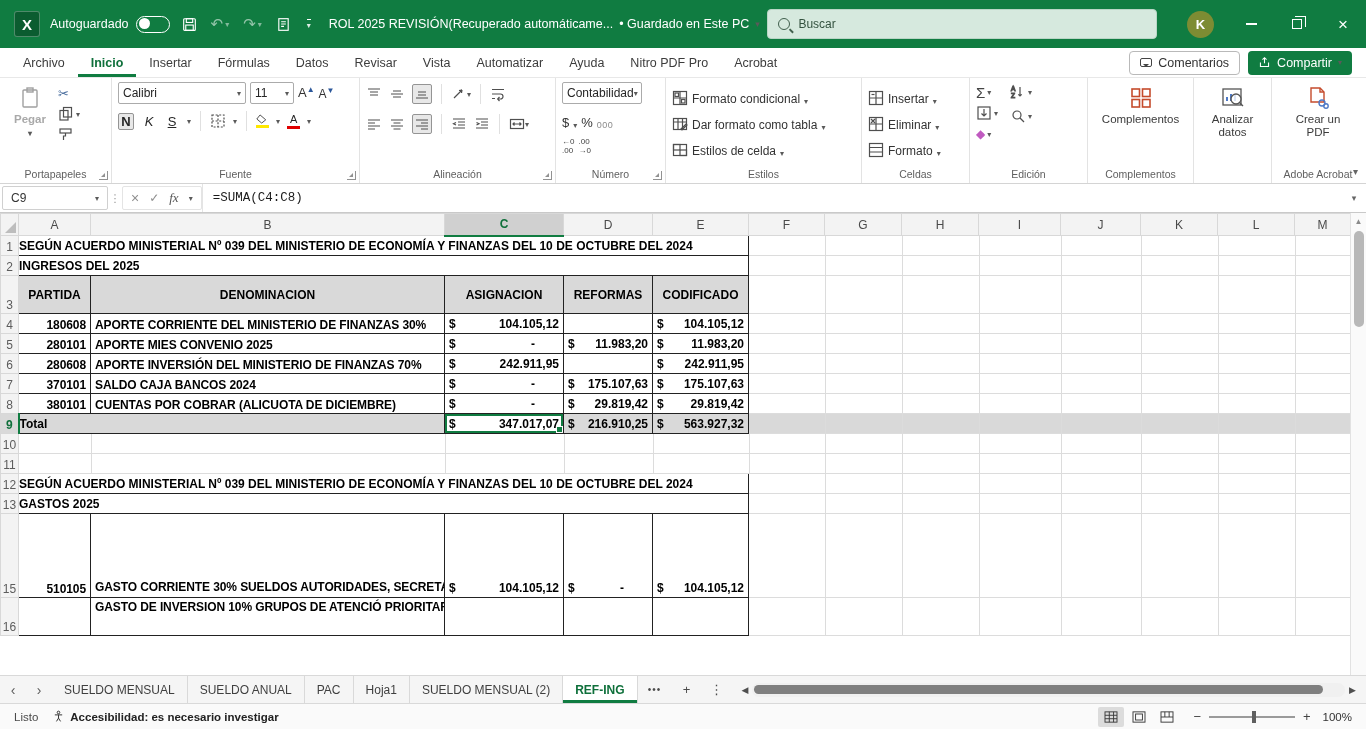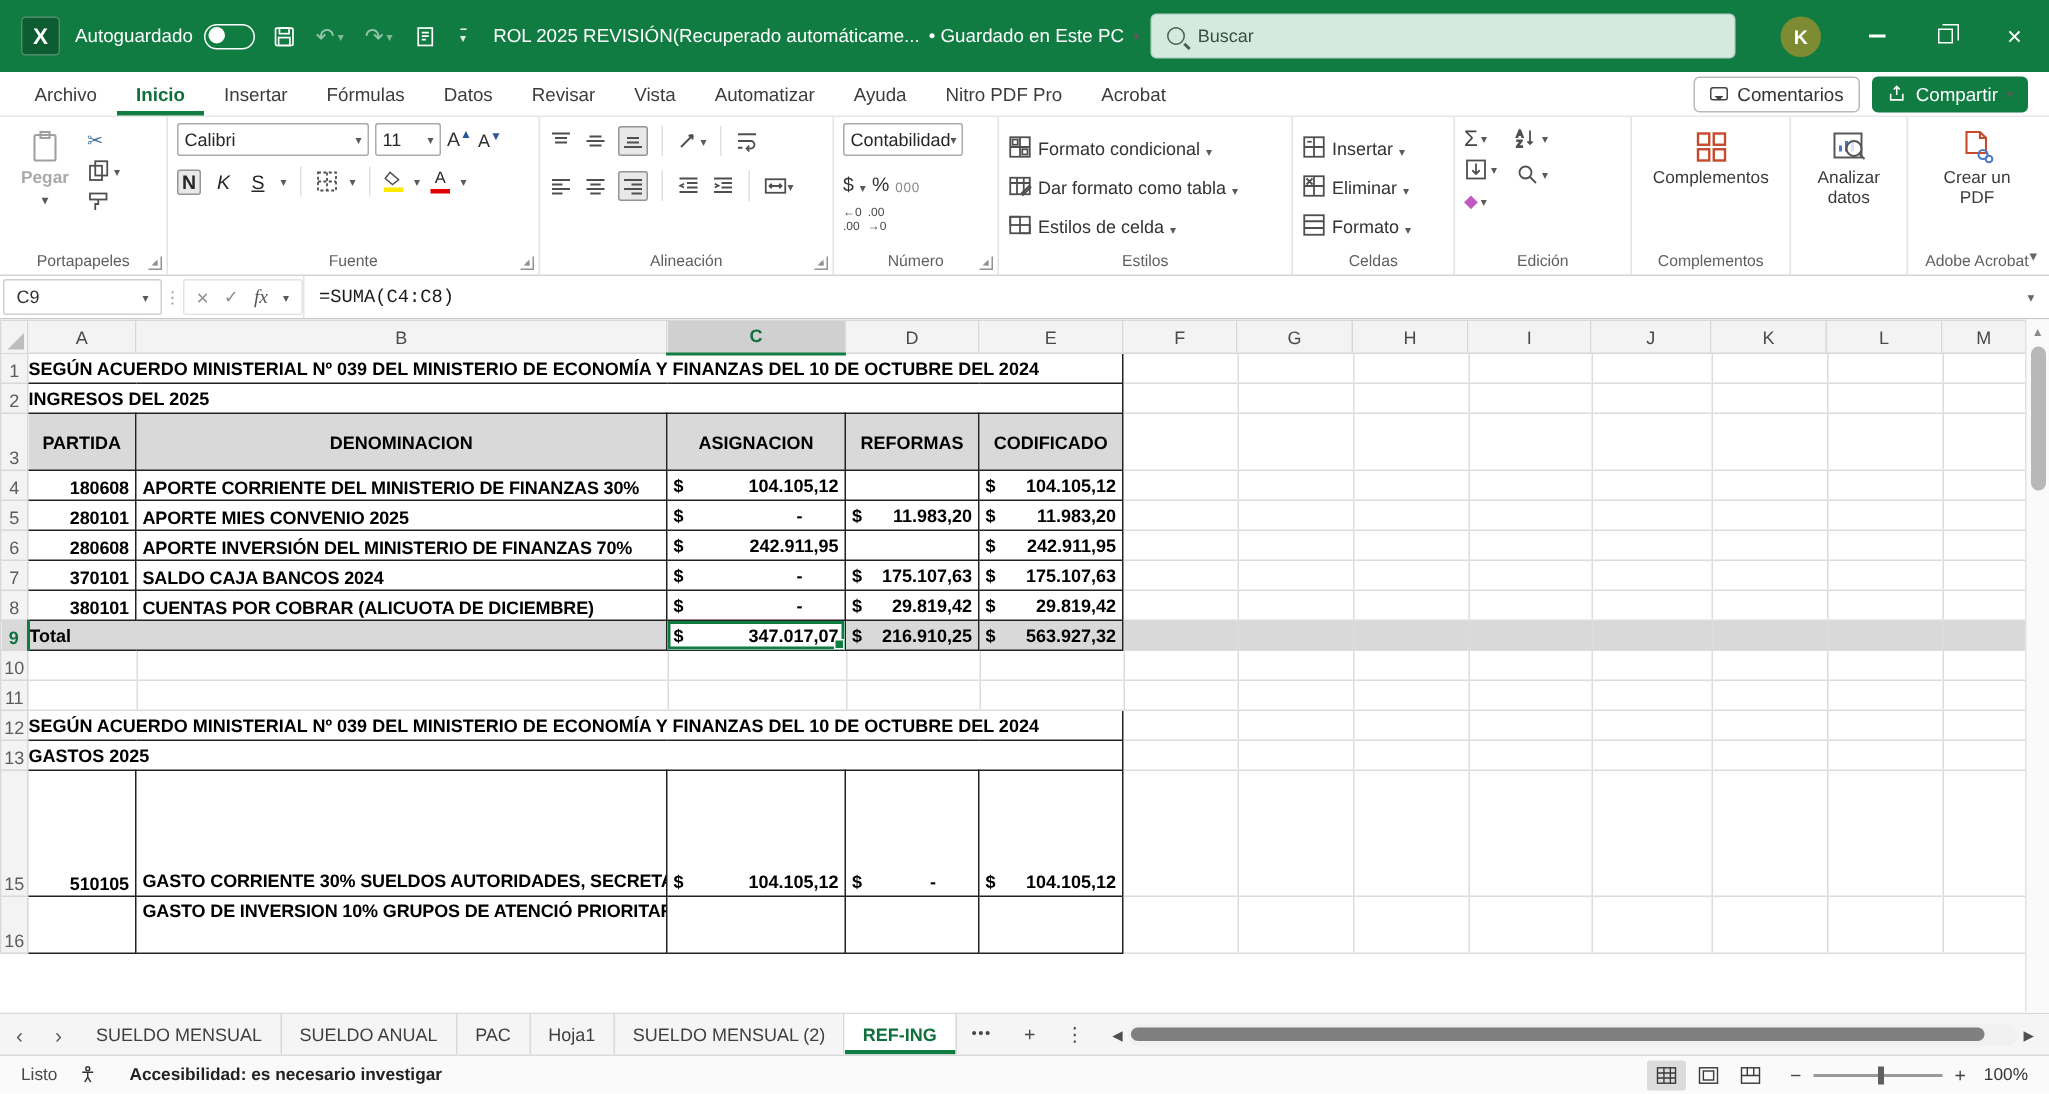--- a/index.html
+++ b/index.html
@@ -134,21 +134,21 @@
   .sb-ico { width:30px; display:flex; align-items:center; justify-content:center; color:#4a4a4a; font-size:13px; }
   .sb-ico.small { font-size:10px; letter-spacing:1px; width:34px; }
   .hscroll { flex:1; display:flex; align-items:center; margin:0 6px; }
   .hs-arrow { color:#4f4f4f; font-size:9px; padding:0 4px; }
   .hs-track { flex:1; height:14px; background:#f0f0f0; border-radius:7px; display:flex; align-items:center; }
   .hs-thumb { height:9px; background:#7f7f7f; border-radius:5px; width:96%; margin-left:2px; }
 
   
   .statusbar { height:26px; background:#fafafa; border-top:1px solid #d9d9d9; display:flex; align-items:center; flex:none; font-size:11.5px; color:#4a4a4a; }
   .st-mode { padding:0 14px 0 14px; }
-  .st-acc { display:flex; align-items:center; gap:21px; font-weight:bold; color:#222; }
+  .st-acc { display:flex; align-items:center; gap:5px; font-weight:bold; color:#222; }
   .st-spacer { flex:1; }
   .viewbtn { width:26px; height:20px; display:flex; align-items:center; justify-content:center; margin:0 1px; }
   .viewbtn.act { background:#dcdcdc; border-radius:2px; }
   .zoomctl { display:flex; align-items:center; gap:8px; margin:0 12px; }
   .z-track { width:86px; height:2px; background:#9a9a9a; position:relative; }
   .z-thumb { position:absolute; left:50%; top:-5px; width:4px; height:12px; background:#5f5f5f; }
   .z-sign { font-size:13px; color:#444; }
   .zoomlabel { margin-right:14px; color:#333; }
 </style>
 </head>

